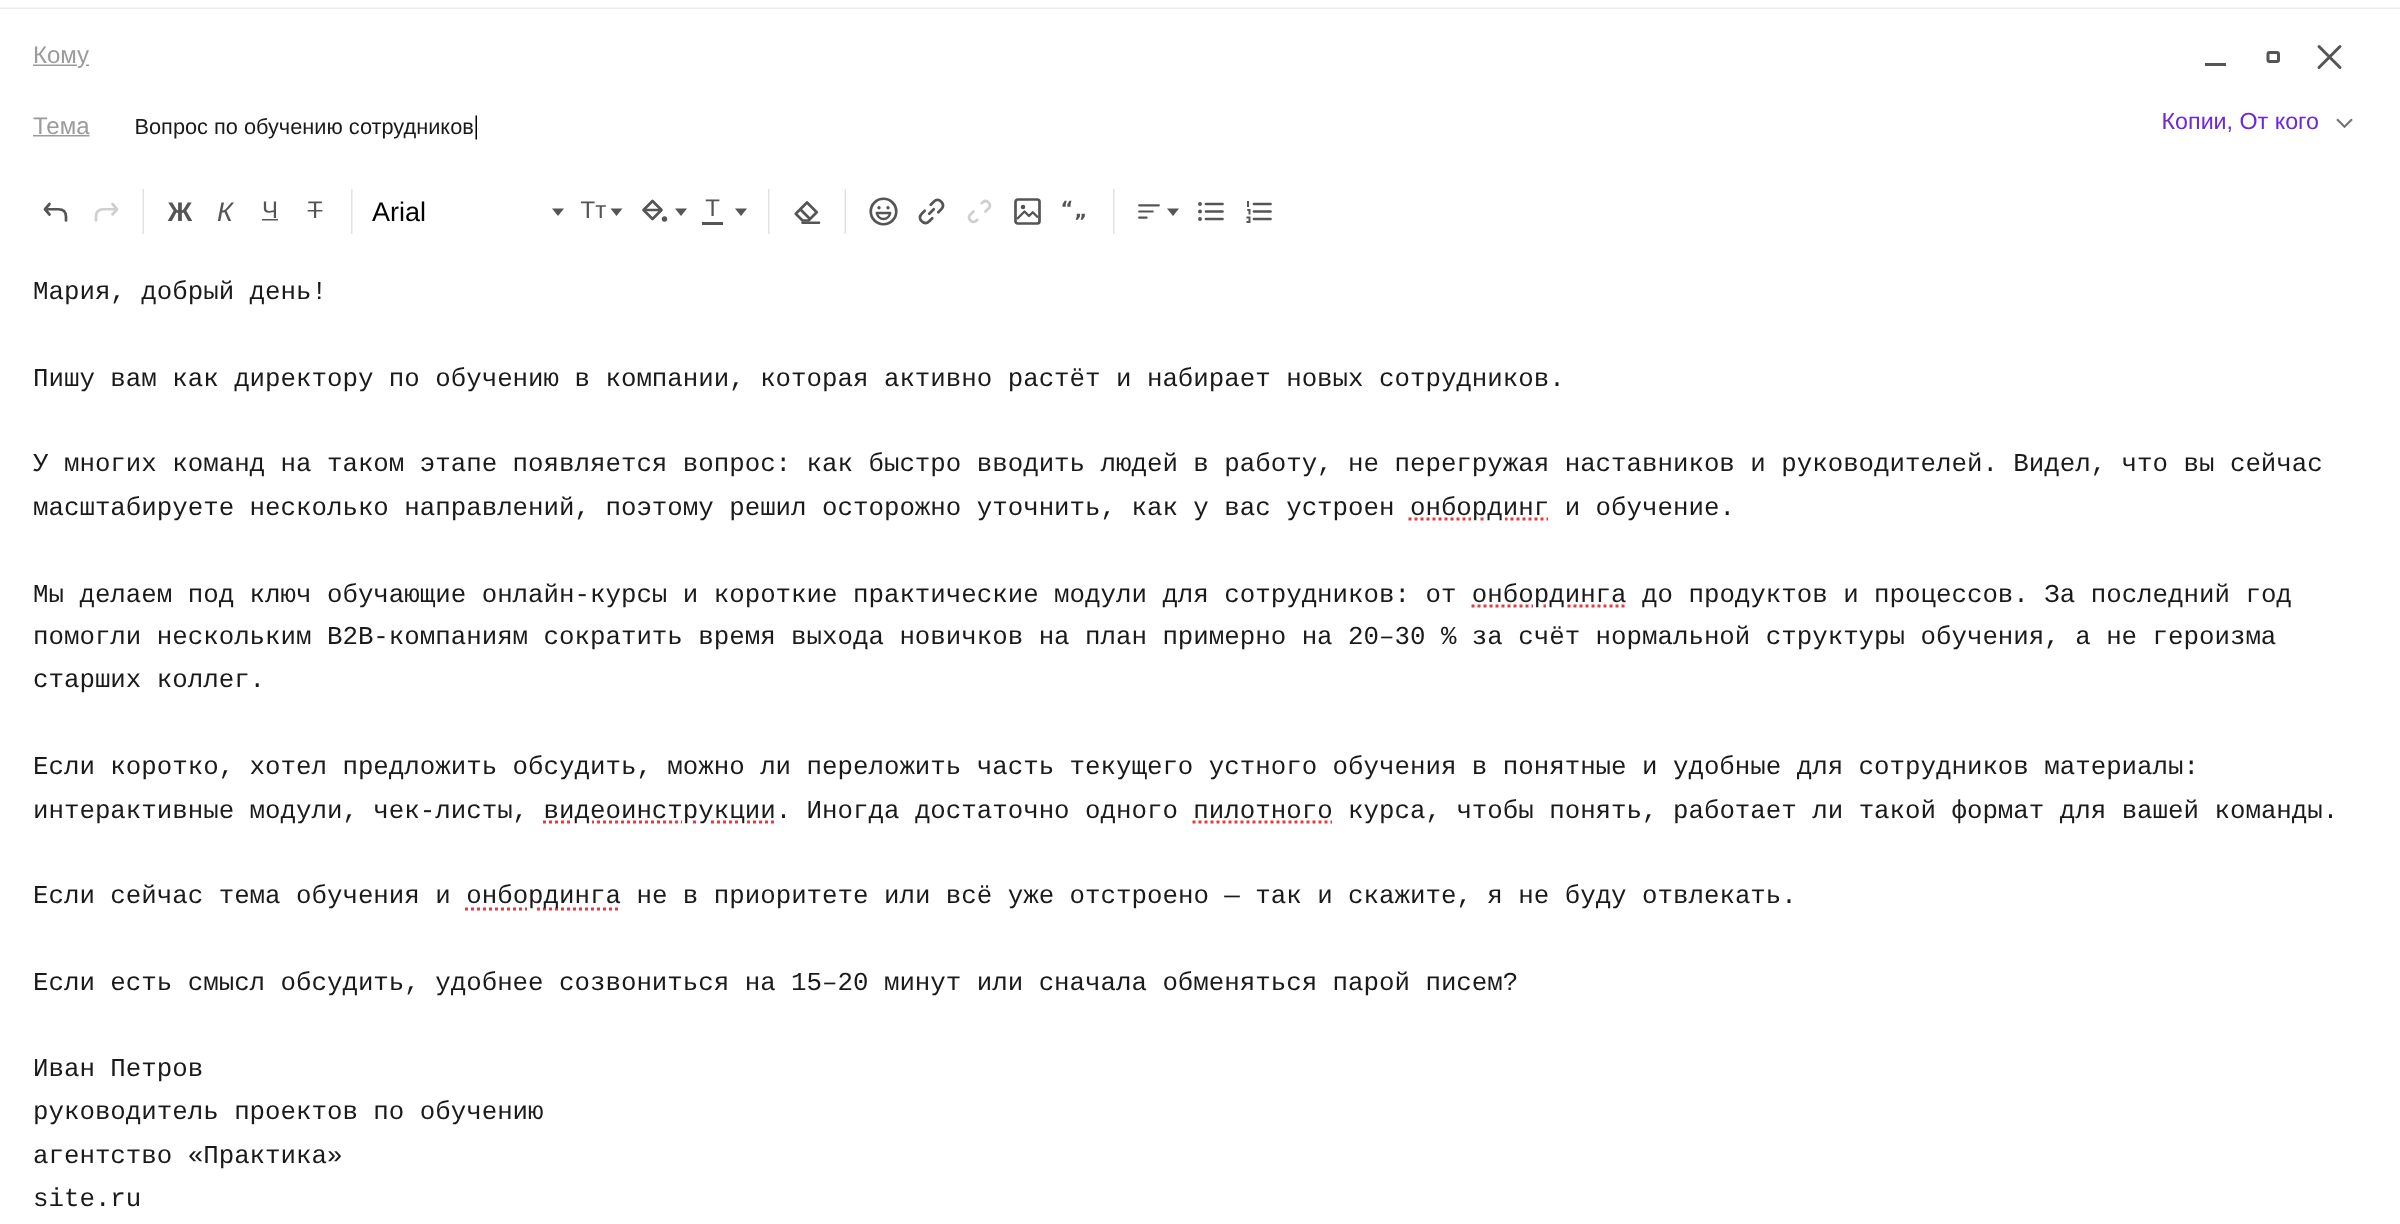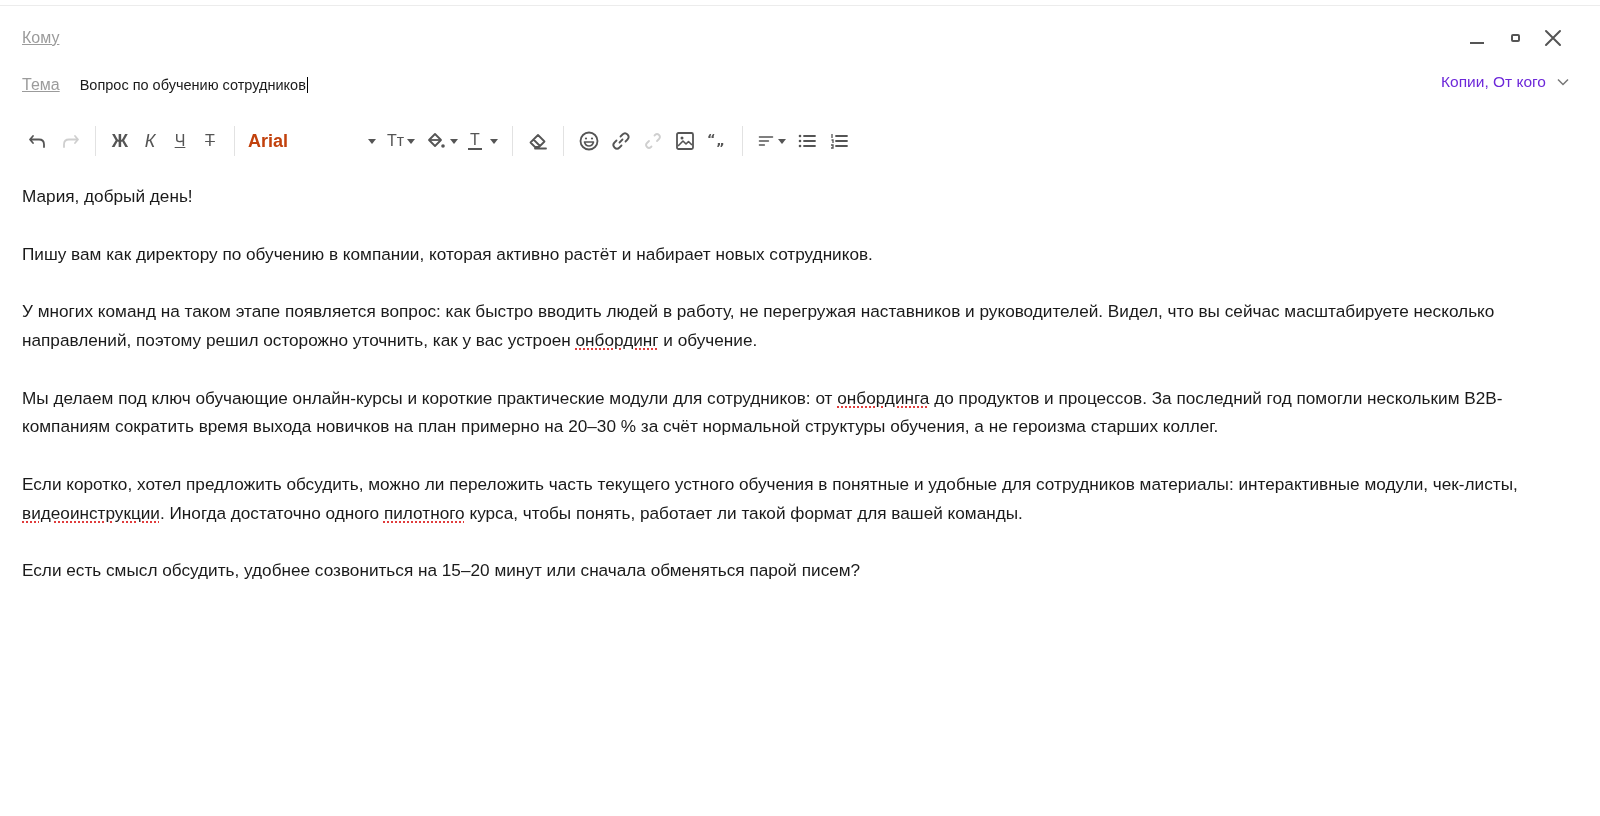--- a/index.html
+++ b/index.html
@@ -5,44 +5,44 @@
     * { box-sizing: border-box; margin: 0; padding: 0; }
     html, body { width: 1600px; height: 816px; background: #ffffff; overflow: hidden; }
     body { font-family: "Liberation Sans", sans-serif; color: #1a1a1a; position: relative; }
 
     .top-rule { position: absolute; left: 0; right: 0; top: 5px; height: 1px; background: #ececec; }
 
     .header-row { position: absolute; left: 22px; right: 28px; height: 24px; display: flex; align-items: center; }
     .row-to { top: 26px; }
     .row-subject { top: 73px; gap: 16px; }
     .field-label { color: #9b9b9b; font-size: 16px; text-decoration: underline; }
-    .subject-value { margin-left: 4px; font-size: 14.5px; color: #1a1a1a; display: flex; align-items: center; }
+    .subject-value { margin-left: 14px; font-size: 14.5px; color: #1a1a1a; display: flex; align-items: center; }
     .caret { display: inline-block; width: 1px; height: 16px; background: #000; margin-left: 1px; }
 
     .window-controls { position: absolute; right: 28px; top: 26px; display: flex; align-items: center; gap: 0; }
     .win-btn { width: 38px; height: 24px; display: flex; align-items: center; justify-content: center; cursor: pointer; }
     .min-glyph { width: 14px; height: 2px; background: #555; margin-top: 10px; }
     .max-glyph { width: 9px; height: 8px; border: 2px solid #555; border-radius: 2px; }
 
     .cc-toggle { position: absolute; right: 30px; top: 73px; display: flex; align-items: center; gap: 10px; font-size: 15.5px; color: #6d28d9; cursor: pointer; }
     .cc-toggle svg { width: 14px; height: 14px; }
 
     .toolbar { position: absolute; left: 22px; top: 124px; height: 34px; display: flex; align-items: center; }
     .tb-btn { height: 34px; min-width: 30px; padding: 0 5px; display: flex; align-items: center; justify-content: center; color: #555; cursor: pointer; font-size: 18px; }
     .tb-btn svg { width: 22px; height: 22px; }
     .tb-btn.disabled { color: #cfcfcf; }
     .tb-sep { width: 1px; height: 30px; background: #e2e2e2; margin: 0 9px; }
     .caret-down { width: 0; height: 0; border-left: 4px solid transparent; border-right: 4px solid transparent; border-top: 5px solid #555; margin-left: 3px; }
-    .font-select { width: 138px; justify-content: space-between; padding: 0 6px 0 4px; font-size: 18px; color: #c2410c; font-weight: bold; }
+    .font-select { width: 138px; justify-content: space-between; padding: 0 6px 0 4px; font-size: 18px; color: #000000; }
     .glyph-b { font-weight: bold; font-size: 18px; }
     .glyph-i { font-style: italic; font-size: 18px; }
     .glyph-u { text-decoration: underline; font-size: 16px; }
     .glyph-s { text-decoration: line-through; font-size: 16px; }
 
-    .body { position: absolute; left: 22px; top: 182px; width: 1540px; font-size: 17.2px; line-height: 28.8px; color: #1a1a1a; }
+    .body { position: absolute; left: 22px; top: 182px; width: 1540px; font-size: 17.2px; line-height: 28.8px; color: #1a1a1a; font-family: Liberation Mono, monospace; }
     .para { margin-bottom: 28.8px; }
     .para.sig { margin-bottom: 0; }
     .spell { text-decoration: underline; text-decoration-style: dotted; text-decoration-color: #e03c3c; text-decoration-thickness: 2px; text-underline-offset: 3px; }
   </style>
 </head>
 <body>
 
 <div class="top-rule"></div>
 
 <div class="header-row row-to">
@@ -183,14 +183,23 @@
   <div class="para">Пишу вам как директору по обучению в компании, которая активно растёт и набирает новых сотрудников.</div>
   <div class="para">
     <span>У многих команд на таком этапе появляется вопрос: как быстро вводить людей в работу, не перегружая наставников и руководителей. Видел, что вы сейчас масштабируете несколько направлений, поэтому решил осторожно уточнить, как у вас устроен </span><span class="spell">онбординг</span><span> и обучение.</span>
   </div>
   <div class="para">
     <span>Мы делаем под ключ обучающие онлайн-курсы и короткие практические модули для сотрудников: от </span><span class="spell">онбординга</span><span> до продуктов и процессов. За последний год помогли нескольким B2B-компаниям сократить время выхода новичков на план примерно на 20–30 % за счёт нормальной структуры обучения, а не героизма старших коллег.</span>
   </div>
   <div class="para">
     <span>Если коротко, хотел предложить обсудить, можно ли переложить часть текущего устного обучения в понятные и удобные для сотрудников материалы: интерактивные модули, чек-листы, </span><span class="spell">видеоинструкции</span><span>. Иногда достаточно одного </span><span class="spell">пилотного</span><span> курса, чтобы понять, работает ли такой формат для вашей команды.</span>
   </div>
+  <div class="para">
+    <span>Если сейчас тема обучения и </span><span class="spell">онбординга</span><span> не в приоритете или всё уже отстроено — так и скажите, я не буду отвлекать.</span>
+  </div>
   <div class="para">Если есть смысл обсудить, удобнее созвониться на 15–20 минут или сначала обменяться парой писем?</div>
+  <div class="para sig">
+    <div>Иван Петров</div>
+    <div>руководитель проектов по обучению</div>
+    <div>агентство «Практика»</div>
+    <div>site.ru</div>
+  </div>
 </div>
 
 </body></html>

